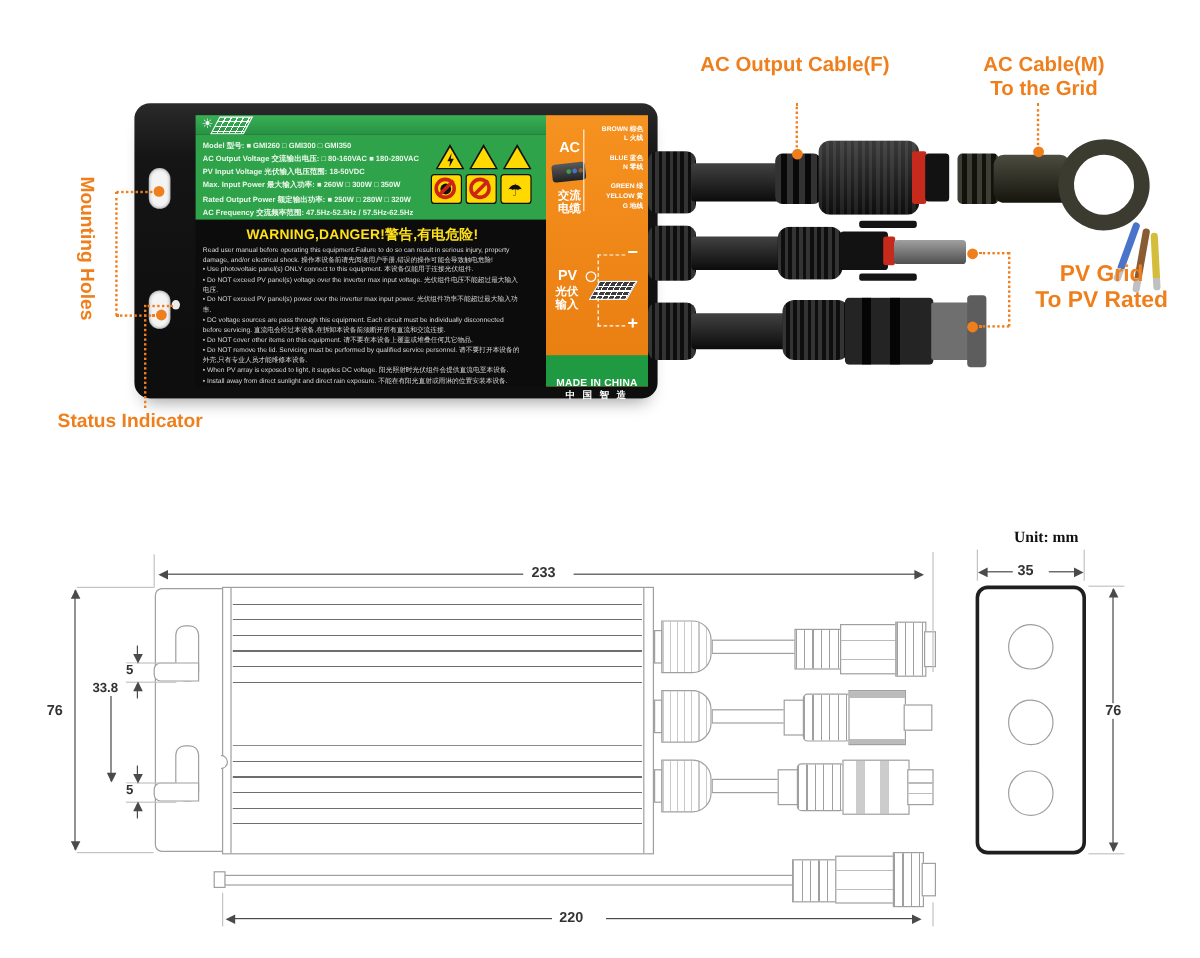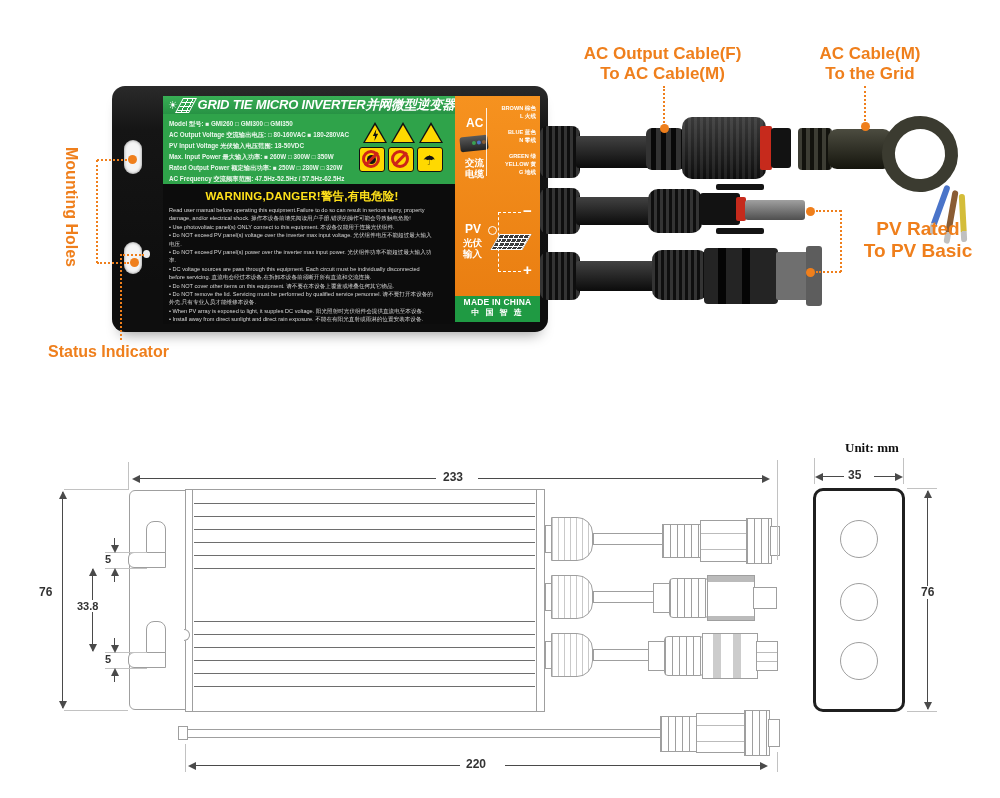--- a/index.html
+++ b/index.html
@@ -37,21 +37,21 @@
   .wirecol{position:absolute;left:33px;top:8px;width:50px;text-align:right;font-size:5.6px;font-weight:700;line-height:1.5;padding-right:2px;box-sizing:border-box;}
   .wgap{height:7px;}
   .cableicon{position:absolute;width:28px;height:15px;background:linear-gradient(180deg,#5a5a5a,#222);border-radius:3px;transform:rotate(-6deg);}
   .cdot{position:absolute;width:4px;height:4px;border-radius:50%;top:5px;}
   .pvpanel{position:absolute;width:30px;height:14px;transform:skewX(-30deg);background:#3b3b3b;border:1px solid #fff;
      background-image:repeating-linear-gradient(90deg,transparent 0 4px,#fff 4px 5px),repeating-linear-gradient(180deg,transparent 0 3px,#fff 3px 4px);}
   .pvsun{position:absolute;width:7px;height:7px;border:1.5px solid #fff;border-radius:50%;}
   .dashbr{position:absolute;border-left:1px dashed #fff;border-top:1px dashed #fff;border-bottom:1px dashed #fff;}
   .pm{position:absolute;font-size:15px;font-weight:800;line-height:1;}
   .footer{position:absolute;left:0;bottom:0;width:100%;height:26px;background:#1F9A43;text-align:center;color:#fff;}
-  .f1{font-size:8.5px;font-weight:800;margin-top:1px;letter-spacing:0.2px;}
+  .f1{font-size:8.5px;font-weight:800;margin-top:18px;letter-spacing:0.2px;}
   .f2{font-size:8px;font-weight:700;letter-spacing:2px;}
   
   .knurl{background:#161616;background-image:repeating-linear-gradient(90deg,#343434 0 3px,#0e0e0e 3px 6px);border-radius:8px;}
   .cbar{background:linear-gradient(180deg,#424242,#0b0b0b);border-radius:3px;}
   .ribs{background:repeating-linear-gradient(90deg,#333 0 5px,#090909 5px 10px);border-radius:6px;}
   .femconn{background:linear-gradient(180deg,#3a3a3a,#0d0d0d);border-radius:10px;
      background-image:repeating-linear-gradient(90deg,rgba(255,255,255,.08) 0 3px,transparent 3px 6px),linear-gradient(180deg,#3a3a3a,#0d0d0d);}
   .redring{background:#C62A1C;border-radius:2px;}
   .darkcap{background:#121212;border-radius:3px;}
   .thr{background:repeating-linear-gradient(90deg,#3d3d34 0 4px,#12120d 4px 8px);border-radius:4px;}
@@ -93,21 +93,20 @@
   <div class="abs case" style="left:112px;top:86px;width:436px;height:246px;"></div>
   <div class="abs slot" style="left:124px;top:140px;width:18px;height:34px;"></div>
   <div class="abs slot" style="left:124px;top:242px;width:18px;height:32px;"></div>
   <div class="abs led" style="left:143px;top:250px;width:7px;height:8px;"></div>
 
   <div class="abs sticker" style="left:163px;top:96px;width:377px;height:226px;">
     <div class="lcol">
       <div class="lblhead">
         <span class="sun">☀</span>
         <span class="panelicon"></span>
-        <span class="lbltitle">GRID TIE MICRO INVERTER并网微型逆变器</span>
       </div>
       <div class="specarea">
         <div class="spec">Model 型号:  ■ GMI260  □ GMI300  □ GMI350</div>
         <div class="spec">AC Output Voltage 交流输出电压:  □ 80-160VAC  ■ 180-280VAC</div>
         <div class="spec">PV Input Voltage 光伏输入电压范围: 18-50VDC</div>
         <div class="spec">Max. Input Power 最大输入功率:  ■ 260W  □ 300W  □ 350W</div>
         <div class="spec">Rated Output Power 额定输出功率:  ■ 250W  □ 280W  □ 320W</div>
         <div class="spec">AC Frequency 交流频率范围: 47.5Hz-52.5Hz / 57.5Hz-62.5Hz</div>
 
         <div class="tri" style="left:200px;top:8px;"></div>
@@ -200,40 +199,39 @@
 
   <div class="abs knurl" style="left:540px;top:252px;width:40px;height:48px;"></div>
   <div class="abs cbar" style="left:576px;top:261px;width:80px;height:30px;"></div>
   <div class="abs knurl" style="left:652px;top:250px;width:56px;height:50px;border-radius:10px;"></div>
   <div class="abs" style="left:704px;top:248px;width:74px;height:56px;background:#242424;border-radius:4px;background-image:linear-gradient(90deg,transparent 0 14px,#050505 14px 22px,transparent 22px 38px,#050505 38px 46px,transparent 46px);"></div>
   <div class="abs grayhead" style="left:776px;top:252px;width:32px;height:48px;"></div>
   <div class="abs grayflange" style="left:806px;top:246px;width:16px;height:60px;"></div>
 
   <div class="abs callout" style="left:555px;top:44px;width:215px;font-size:17px;">
     <div>AC Output Cable(F)</div>
-    <div>To AC Cable(M)</div>
   </div>
   <div class="abs dotv" style="left:663px;top:86px;height:37px;"></div>
   <div class="abs odot" style="left:660px;top:124px;"></div>
 
   <div class="abs callout" style="left:790px;top:44px;width:160px;font-size:17px;">
     <div>AC Cable(M)</div>
     <div>To the Grid</div>
   </div>
   <div class="abs dotv" style="left:864px;top:86px;height:35px;"></div>
   <div class="abs odot" style="left:861px;top:122px;"></div>
 
   <div class="abs odot" style="left:806px;top:207px;"></div>
   <div class="abs odot" style="left:806px;top:268px;"></div>
   <div class="abs doth" style="left:816px;top:210px;width:25px;"></div>
   <div class="abs doth" style="left:816px;top:271px;width:25px;"></div>
   <div class="abs dotv" style="left:840px;top:210px;height:62px;"></div>
   <div class="abs callout" style="left:843px;top:218px;width:150px;font-size:19px;">
-    <div>PV Rated</div>
-    <div>To PV Basic</div>
+    <div>PV Grid</div>
+    <div>To PV Rated</div>
   </div>
 
   <div class="abs callout vtext" style="left:62px;top:134px;height:145px;font-size:16px;">Mounting Holes</div>
   <div class="abs dotv" style="left:96px;top:160px;height:103px;"></div>
   <div class="abs doth" style="left:97px;top:159px;width:30px;"></div>
   <div class="abs doth" style="left:97px;top:262px;width:32px;"></div>
   <div class="abs odot" style="left:128px;top:155px;"></div>
   <div class="abs odot" style="left:130px;top:258px;"></div>
 
   <div class="abs doth" style="left:120px;top:254px;width:24px;"></div>
@@ -297,21 +295,21 @@
   <div class="abs extline" style="left:105px;top:568px;width:42px;height:1px;"></div>
   <div class="abs dimline" style="left:114px;top:538px;width:1px;height:12px;"></div>
   <div class="abs arrD" style="left:111px;top:545px;"></div>
   <div class="abs dimline" style="left:114px;top:570px;width:1px;height:12px;"></div>
   <div class="abs arrU" style="left:111px;top:568px;"></div>
   <div class="abs dimtext" style="left:102px;top:553px;font-size:11px;">5</div>
 
   <div class="abs dimline" style="left:92px;top:569px;width:1px;height:82px;"></div>
   <div class="abs arrU" style="left:89px;top:568px;"></div>
   <div class="abs arrD" style="left:89px;top:644px;"></div>
-  <div class="abs dimtext" style="left:74px;top:600px;font-size:11px;">33.8</div>
+  <div class="abs dimtext" style="left:74px;top:568px;font-size:11px;">33.8</div>
 
   <div class="abs extline" style="left:105px;top:652px;width:42px;height:1px;"></div>
   <div class="abs extline" style="left:105px;top:668px;width:42px;height:1px;"></div>
   <div class="abs dimline" style="left:114px;top:638px;width:1px;height:12px;"></div>
   <div class="abs arrD" style="left:111px;top:645px;"></div>
   <div class="abs dimline" style="left:114px;top:670px;width:1px;height:12px;"></div>
   <div class="abs arrU" style="left:111px;top:668px;"></div>
   <div class="abs dimtext" style="left:102px;top:653px;font-size:11px;">5</div>
 
   <div class="abs outl" style="left:178px;top:726px;width:10px;height:14px;"></div>

